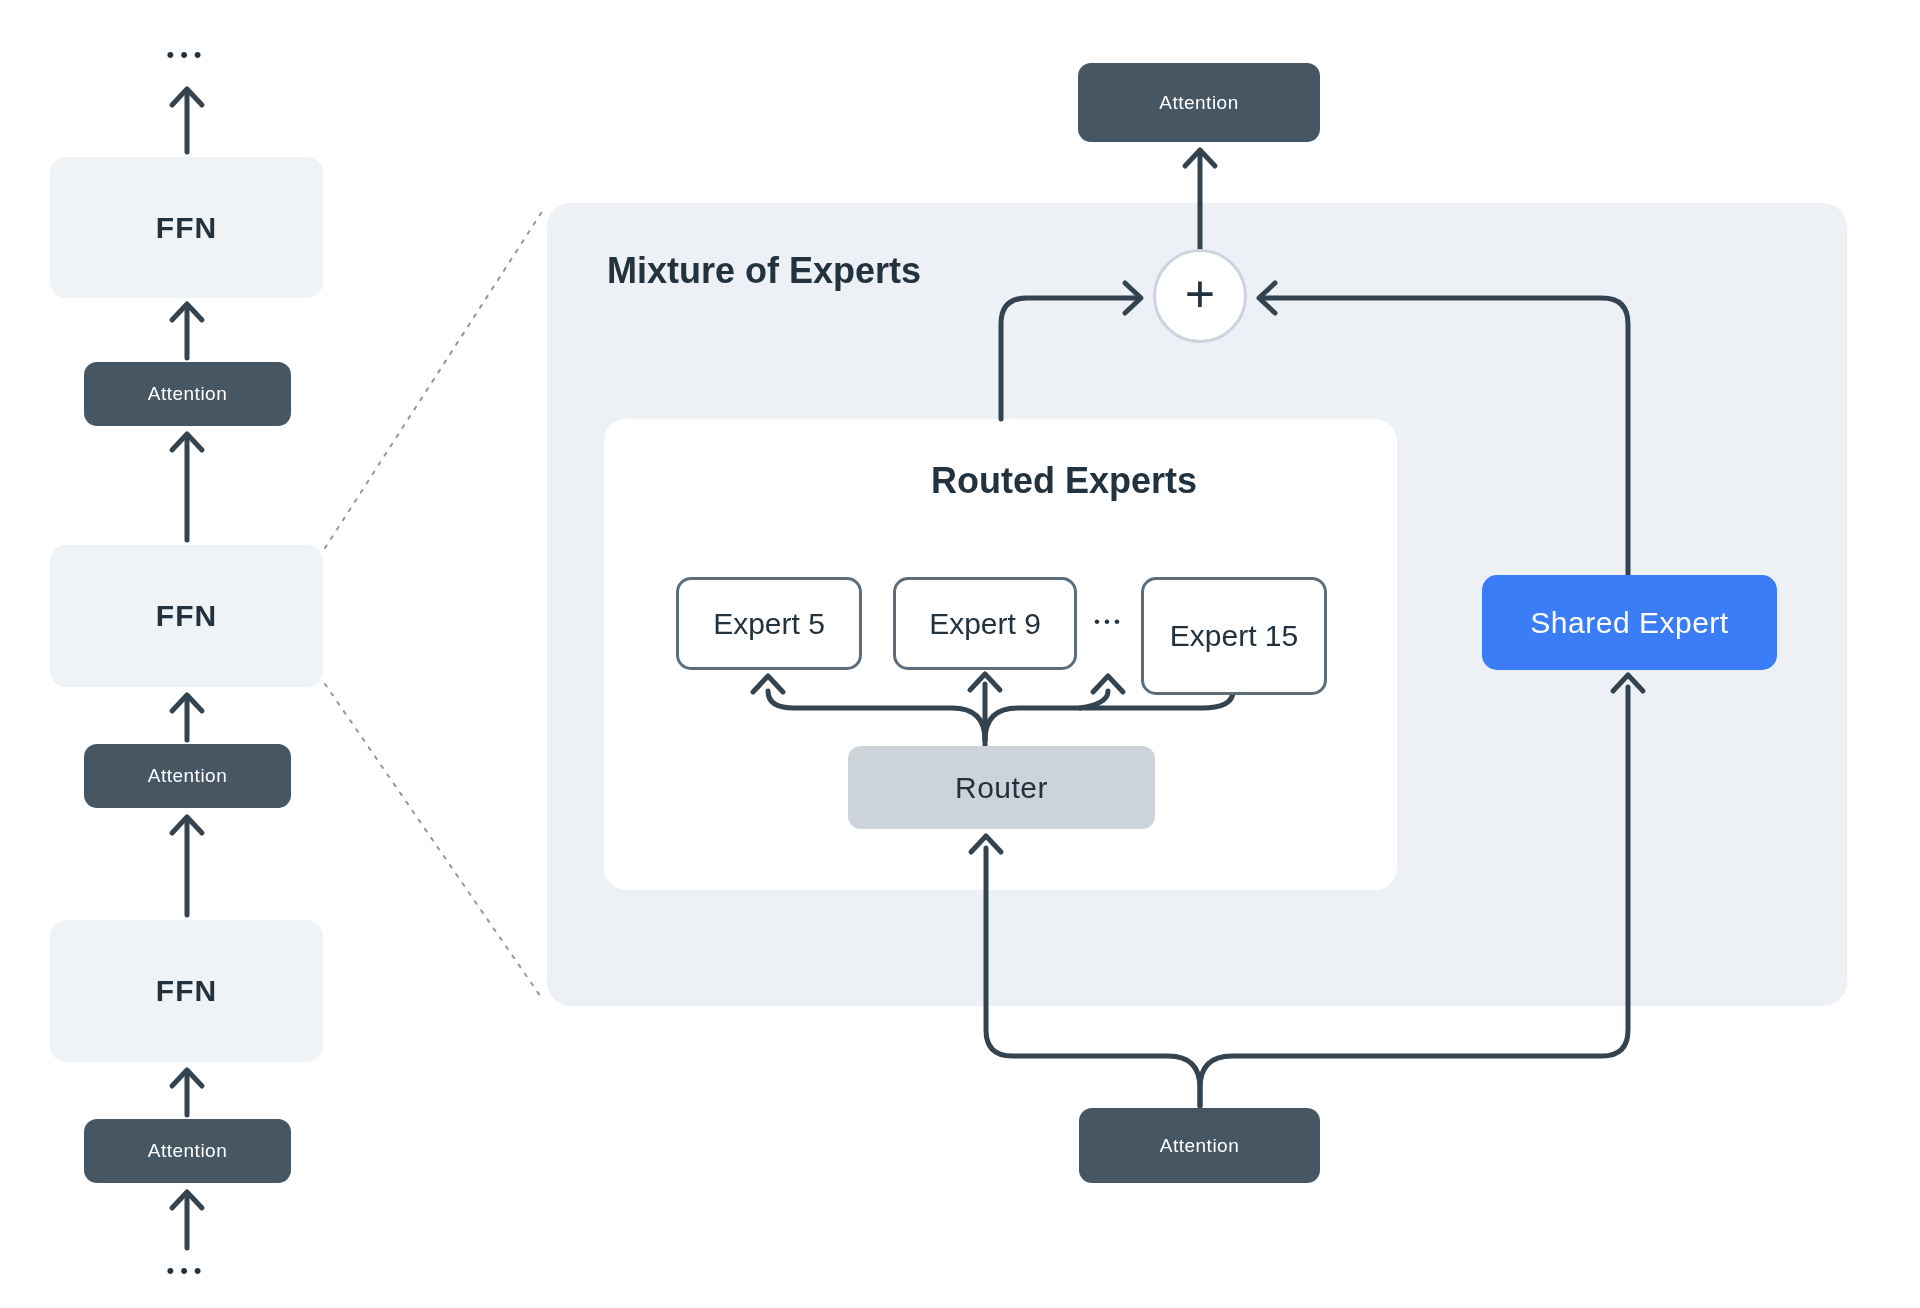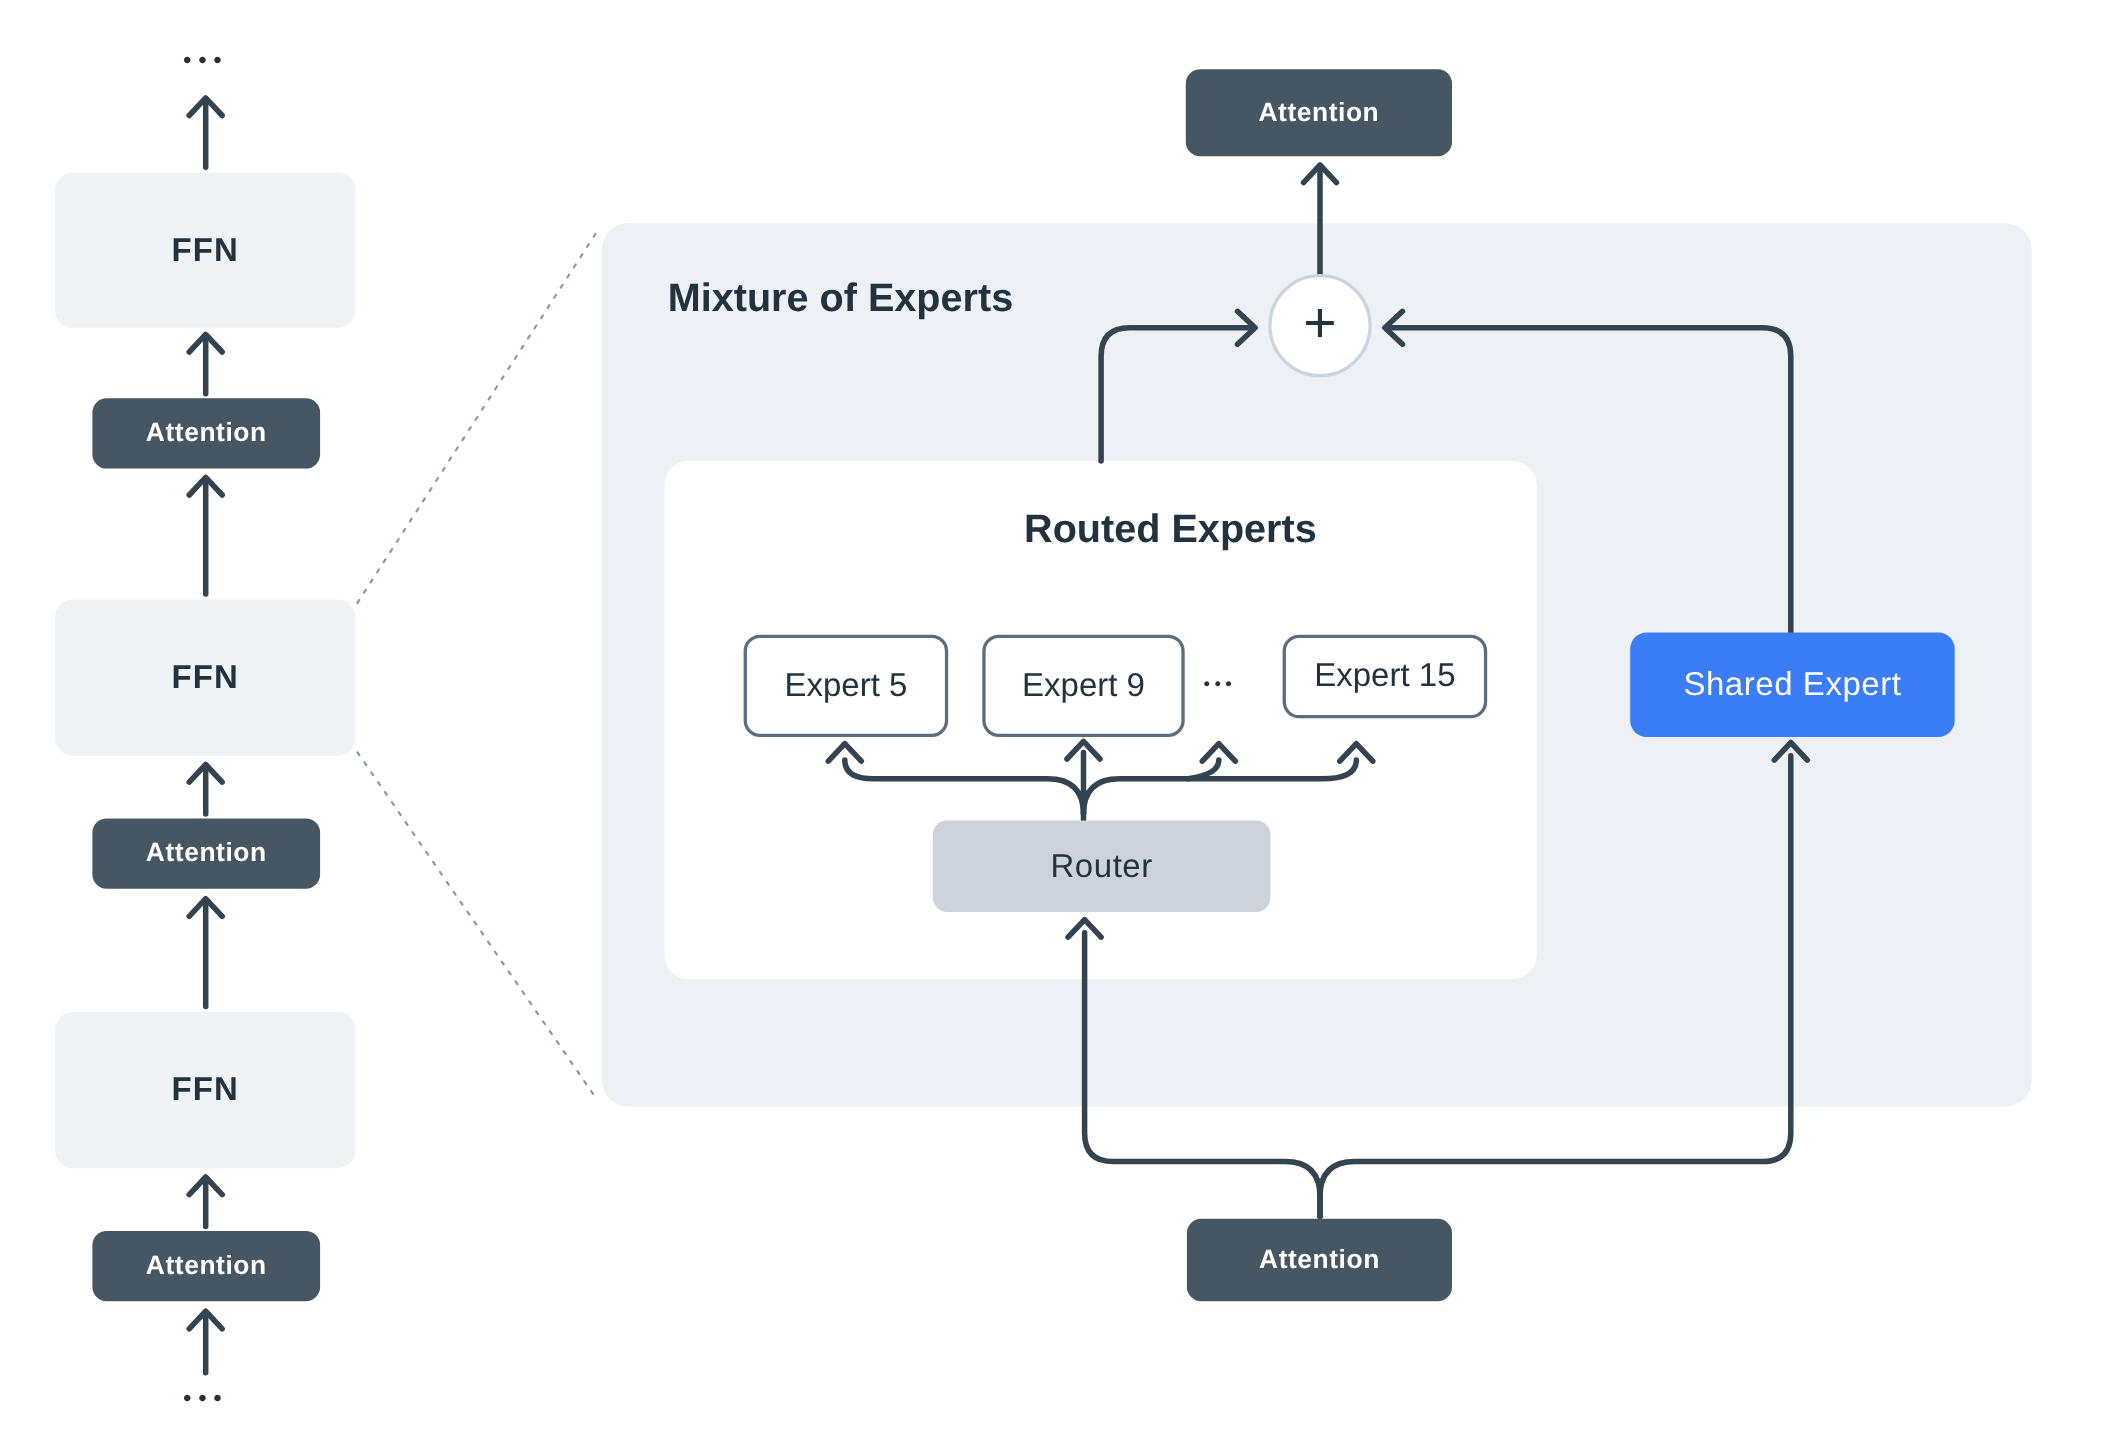--- a/index.html
+++ b/index.html
@@ -31,21 +31,21 @@
   .card{
     background:var(--white);border-radius:22px;z-index:2;
   }
   .box{z-index:4;}
   .ffn{
     background:var(--ffn-box);border-radius:16px;color:var(--ink);
     font-size:30px;letter-spacing:1px;font-weight:700;
   }
   .dark{
     background:var(--dark-box);border-radius:13px;color:var(--white);
-    font-size:24px;font-weight:700;letter-spacing:.5px;
+    font-size:19px;font-weight:400;letter-spacing:.5px;
   }
   .expert{
     background:var(--white);border:3px solid var(--expert-border);border-radius:15px;
     color:var(--ink);font-size:30px;font-weight:400;
   }
   .router{
     background:var(--router-box);border-radius:13px;color:var(--ink);
     font-size:30px;font-weight:400;letter-spacing:.5px;margin-left:16px;
   }
   .blue{
@@ -148,21 +148,21 @@
   <div class="title" style="left:607px;top:250px;">Mixture of Experts</div>
 
   <div class="abs plus-node" style="left:1153px;top:249px;width:94px;height:94px;">+</div>
 
   <div class="abs card" style="left:604px;top:419px;width:793px;height:471px;"></div>
   <div class="title" style="left:604px;top:460px;width:920px;text-align:center;">Routed Experts</div>
 
   <div class="abs box expert" style="left:676px;top:577px;width:186px;height:93px;">Expert 5</div>
   <div class="abs box expert" style="left:893px;top:577px;width:184px;height:93px;">Expert 9</div>
   <div class="dots dots-sm" style="left:1079px;top:612px;width:60px;">•••</div>
-  <div class="abs box expert" style="left:1141px;top:577px;width:186px;height:76px;margin-left:25px;">Expert 15</div>
+  <div class="abs box expert" style="left:1141px;top:577px;width:186px;height:118px;">Expert 15</div>
 
   <div class="abs box router" style="left:832px;top:746px;width:307px;height:83px;">Router</div>
 
   <div class="abs box blue" style="left:1482px;top:575px;width:295px;height:95px;">Shared Expert</div>
 
   <div class="abs box dark" style="left:1079px;top:1108px;width:241px;height:75px;">Attention</div>
 
 </div>
 
 </body></html>

